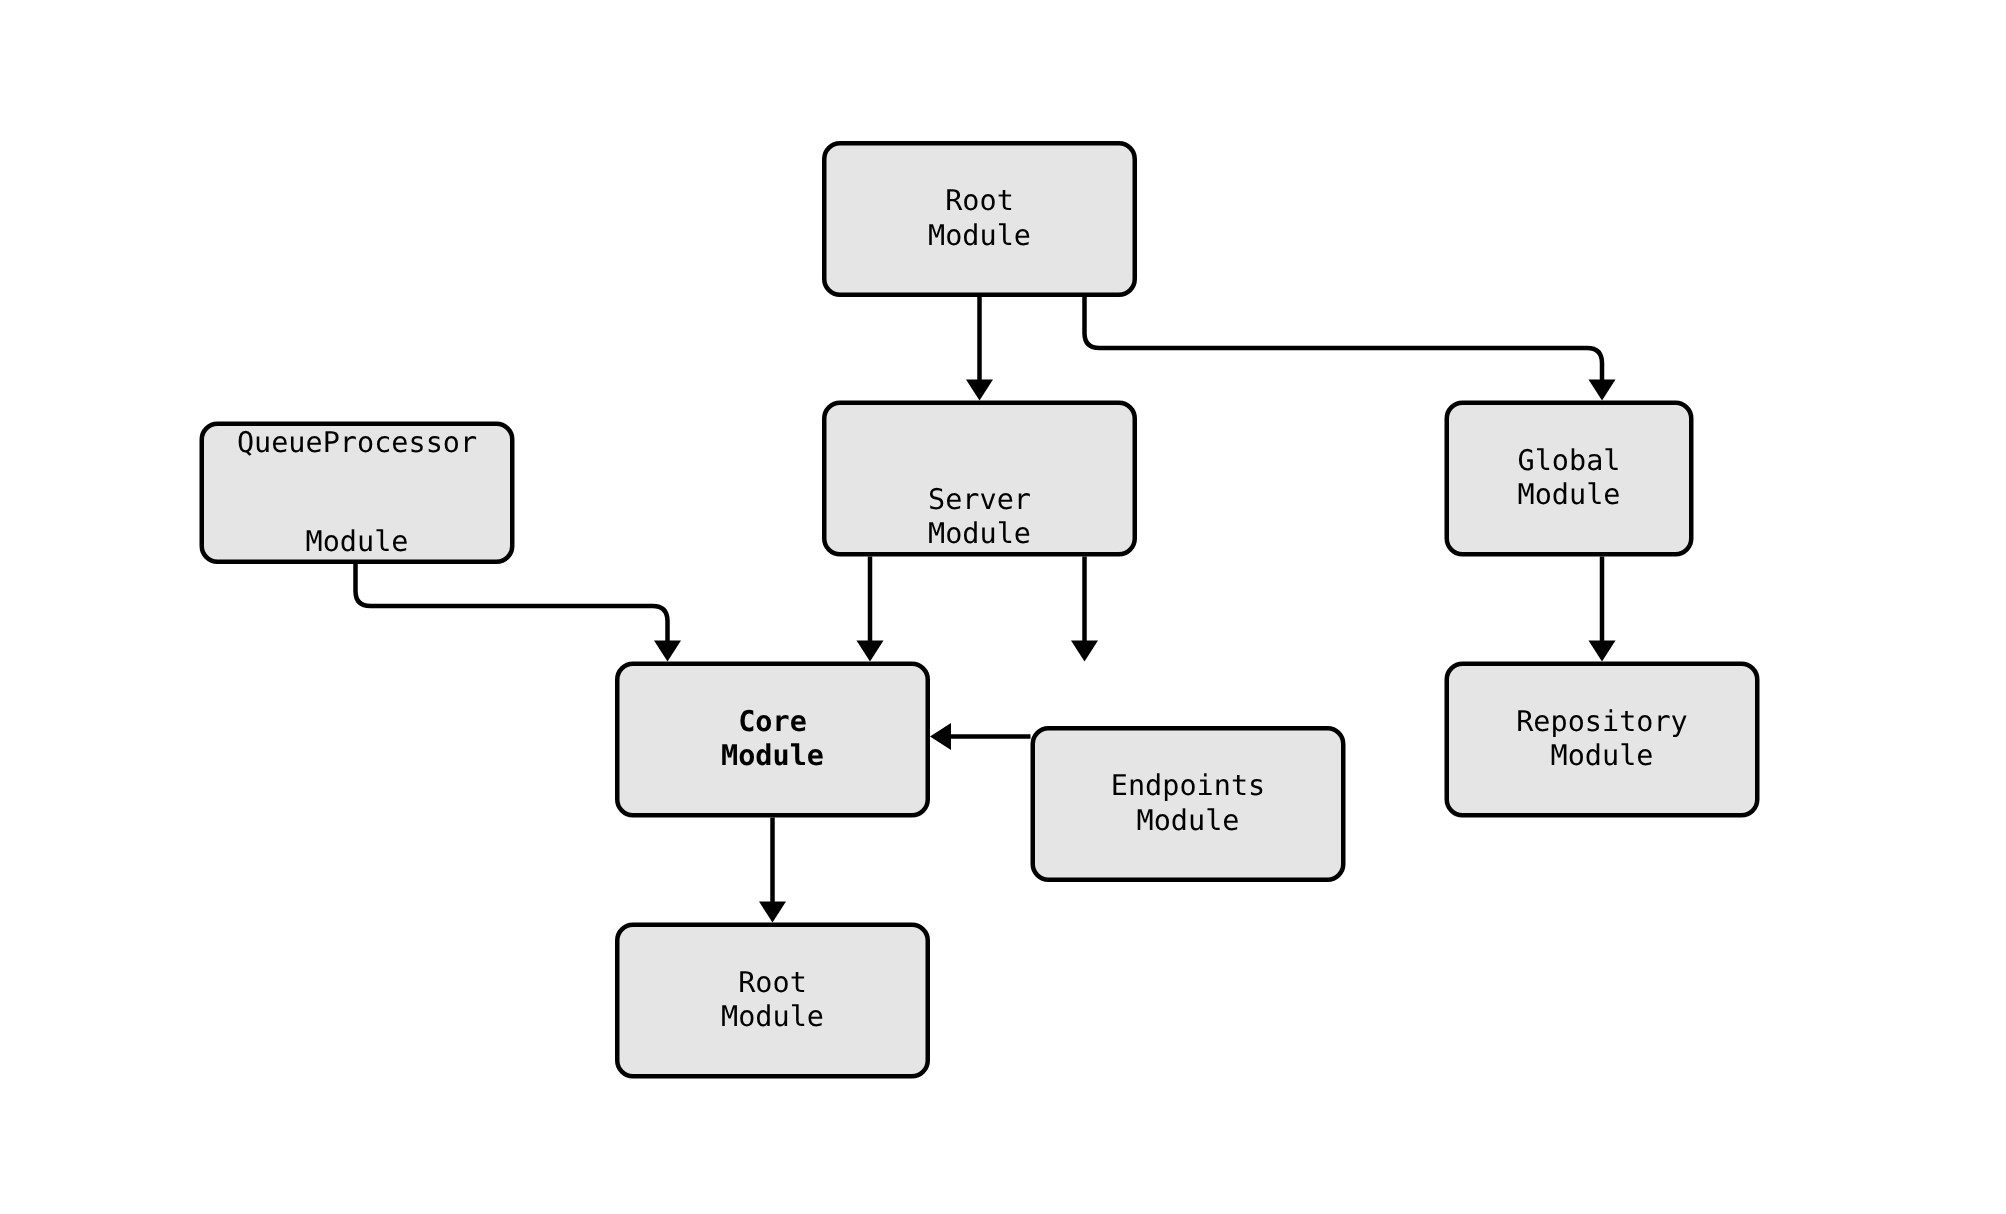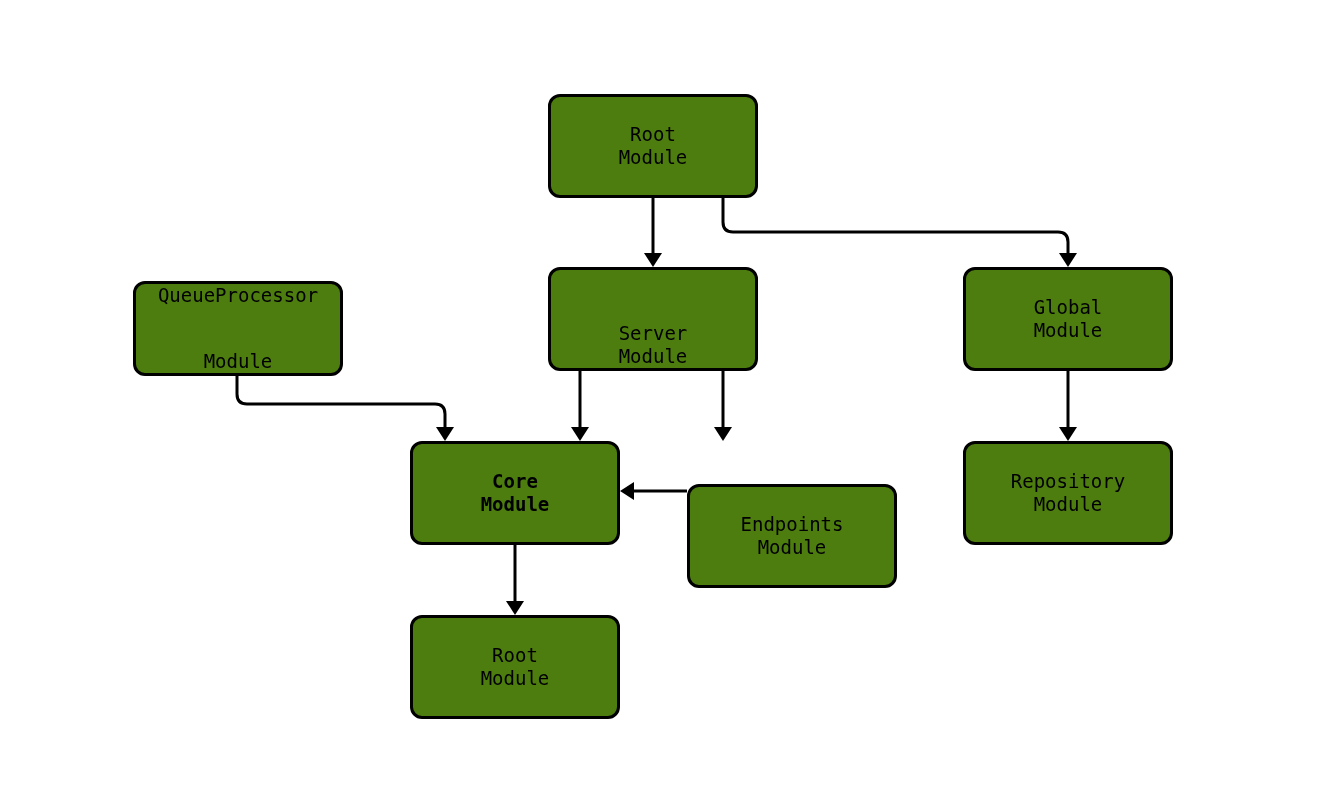--- a/index.html
+++ b/index.html
@@ -23,21 +23,21 @@
   #edge-layer {
     position: absolute;
     left: 0;
     top: 0;
     width: 1337px;
     height: 809px;
   }
   .node {
     position: absolute;
     box-sizing: border-box;
-    background: #4d7c0f;
+    background: #e5e5e5;
     border: 3px solid #000000;
     border-radius: 12px;
     display: flex;
     flex-direction: column;
     align-items: center;
     justify-content: center;
     z-index: 2;
   }
   .node-line {
     font-family: "DejaVu Sans Mono", "Liberation Mono", monospace;
@@ -97,21 +97,21 @@
   <div class="node" style="left: 133px; top: 281px; width: 210px; height: 95px; border-width: 3px; border-color: rgb(0, 0, 0); border-radius: 12px; justify-content: space-between;">
     <span class="node-line">QueueProcessor</span>
     <span class="node-line">Module</span>
   </div>
 
   <div class="node" style="left: 548px; top: 267px; width: 210px; height: 104px; border-width: 3px; border-color: rgb(0, 0, 0); border-radius: 12px; justify-content: flex-end;">
     <span class="node-line">Server</span>
     <span class="node-line">Module</span>
   </div>
 
-  <div class="node" style="left: 963px; top: 267px; width: 210px; height: 104px; border-width: 3px; border-color: rgb(0, 0, 0); border-radius: 12px;">
+  <div class="node" style="left: 963px; top: 267px; width: 166px; height: 104px; border-width: 3px; border-color: rgb(0, 0, 0); border-radius: 12px;">
     <span class="node-line">Global</span>
     <span class="node-line">Module</span>
   </div>
 
   <div class="node" style="left: 410px; top: 441px; width: 210px; height: 104px; border-width: 3px; border-color: rgb(0, 0, 0); border-radius: 12px; font-weight: bold;">
     <span class="node-line">Core</span>
     <span class="node-line">Module</span>
   </div>
 
   <div class="node" style="left: 687px; top: 441px; width: 210px; height: 104px; border-width: 3px; border-color: rgb(0, 0, 0); border-radius: 12px; margin-top: 43px;">

